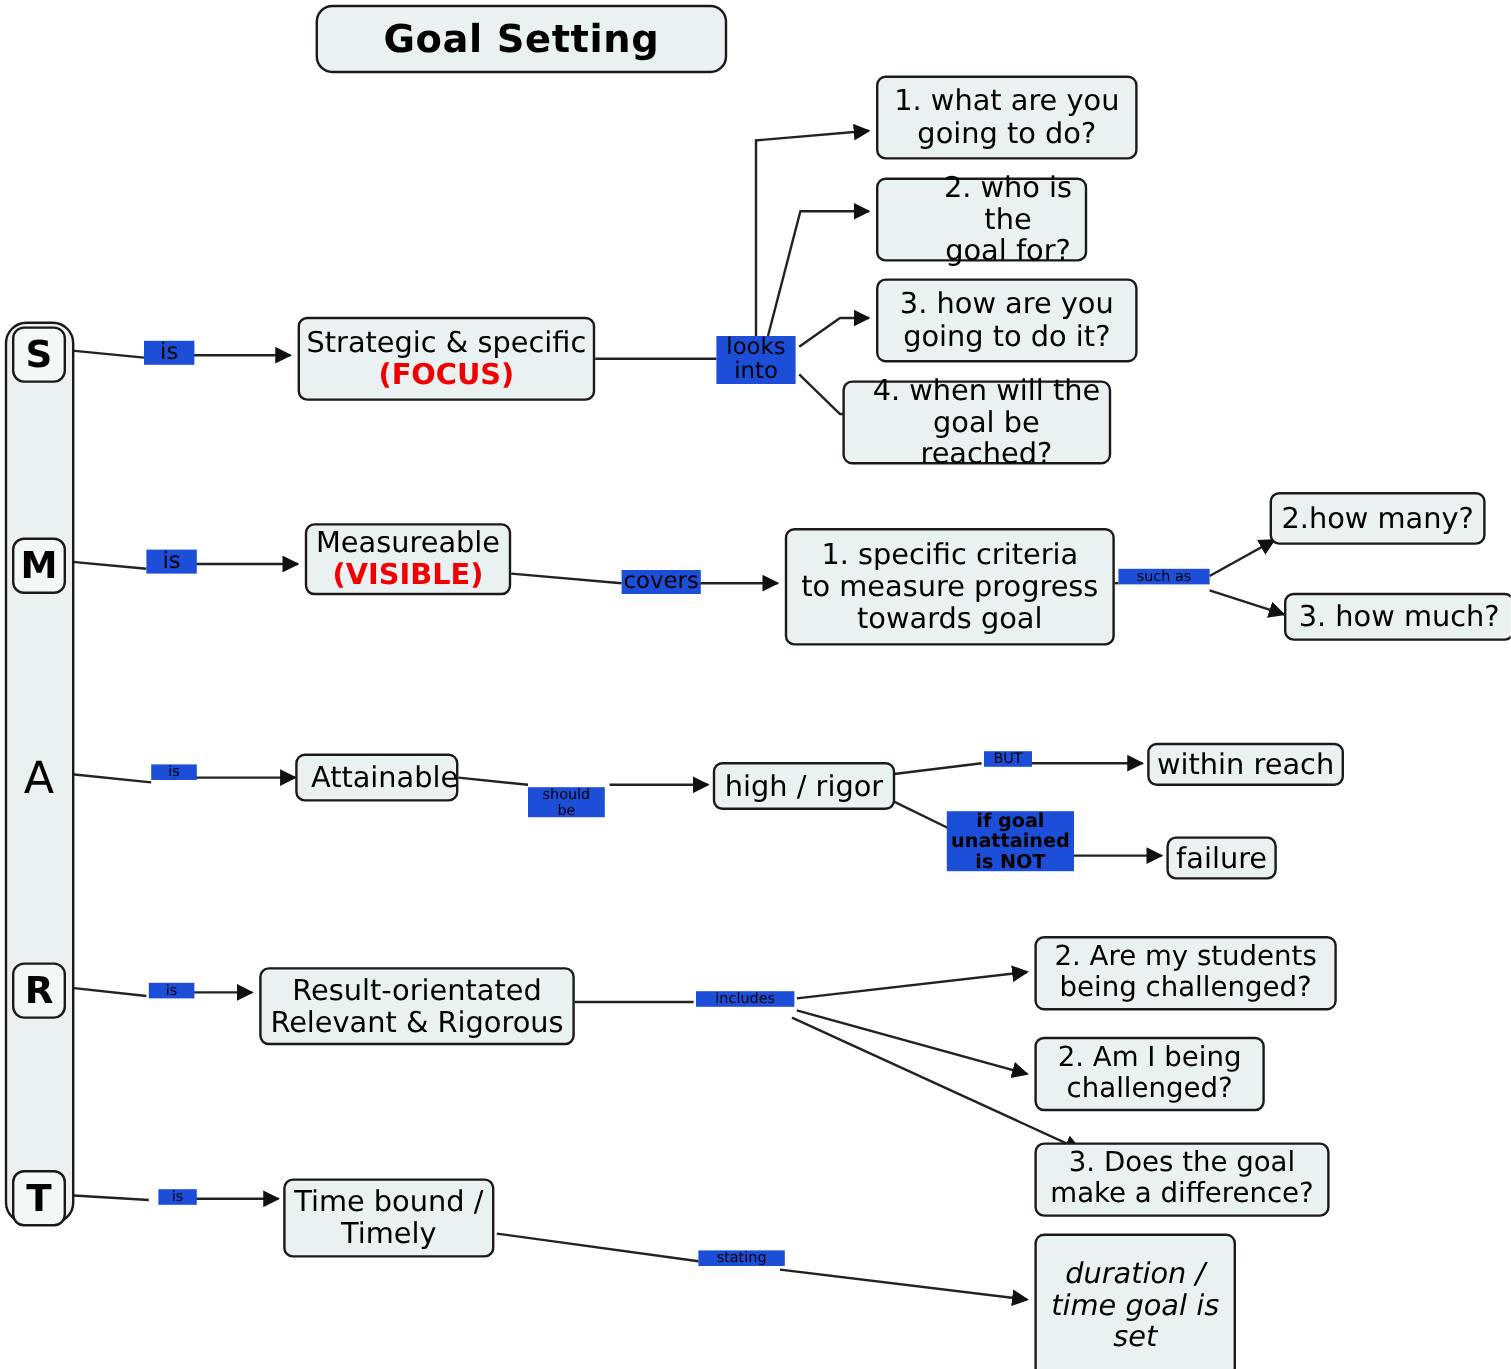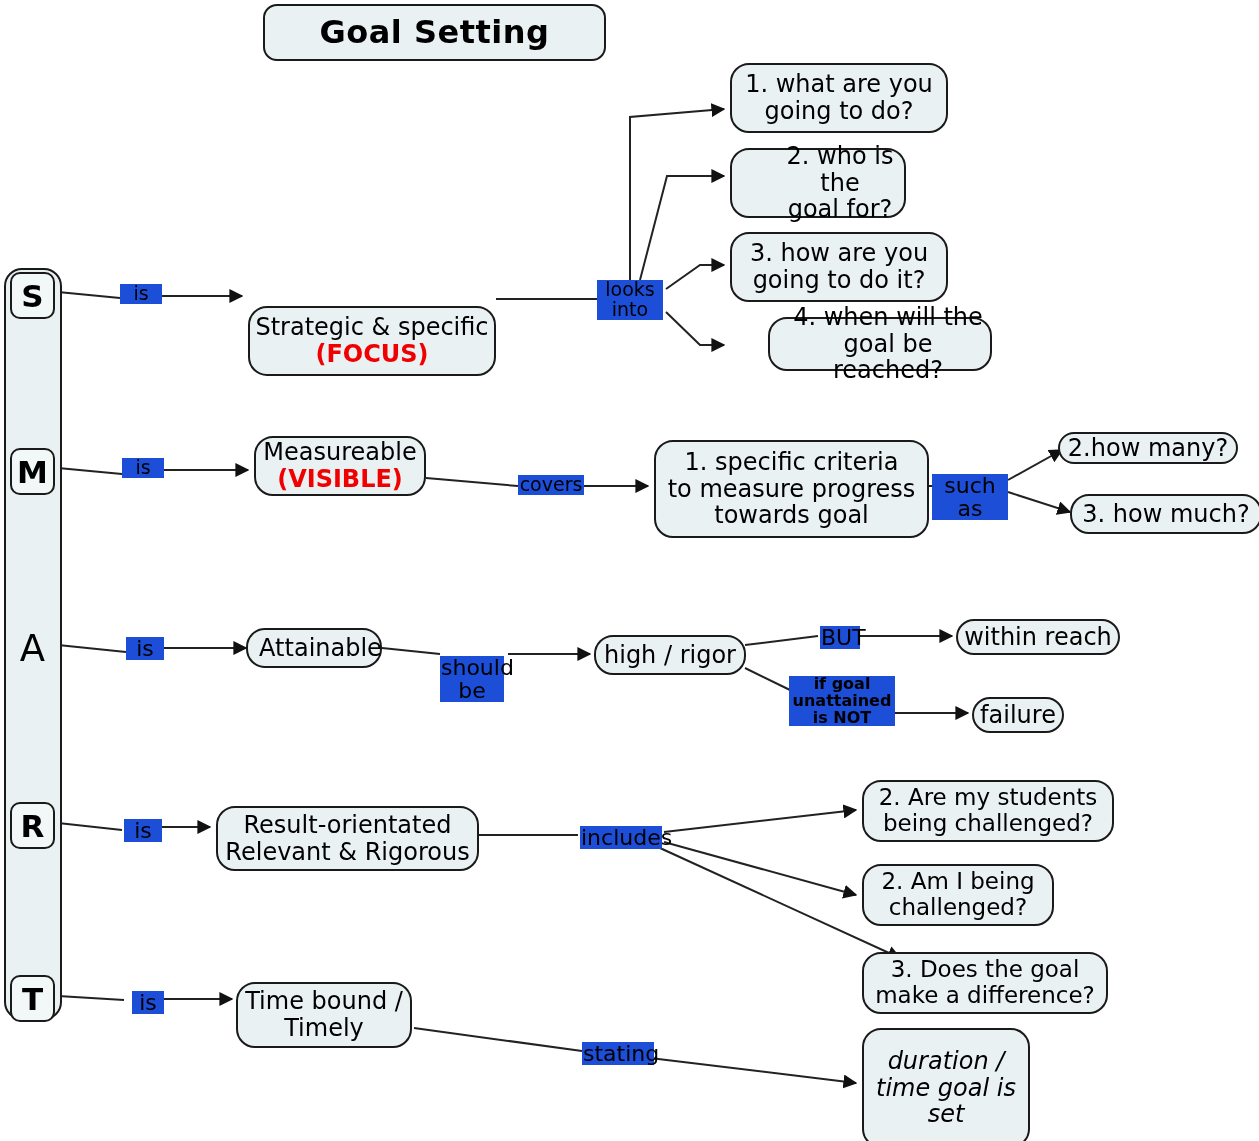--- a/index.html
+++ b/index.html
@@ -24,21 +24,21 @@
     top: 0;
     width: 1259px;
     height: 1141px;
     pointer-events: none;
   }
   .node {
     position: absolute;
     box-sizing: border-box;
     background: #eaf1f3;
     border: 2px solid #1a1a1a;
-    border-radius: 19px;
+    border-radius: 8px;
     display: flex;
     align-items: center;
     justify-content: center;
     text-align: center;
     color: #000000;
     line-height: 1.12;
     font-family: "DejaVu Sans", sans-serif;
     white-space: pre-line;
   }
   .title-node {
@@ -85,21 +85,21 @@
   .edge-label {
     position: absolute;
     background: #1d4ed8;
     color: #000000;
     font-family: "DejaVu Sans", sans-serif;
     text-align: center;
     line-height: 1.05;
     white-space: pre-line;
     padding: 0 1px;
   }
-  .lbl-sm { font-size: 22px; }
+  .lbl-sm { font-size: 12px; }
   .lbl-md { font-size: 19px; }
   .lbl-bold { font-size: 16px; font-weight: bold; }
   .red { color: #f00000; font-weight: bold; }
   .n-big { font-size: 24px; }
   .n-med { font-size: 23px; }
 </style>
 </head>
 <body>
 
 <div id="canvas">
@@ -158,53 +158,53 @@
   <div class="smart-frame" style="left:4px; top:268px; width:58px; height:752px;"></div>
 
   <div class="letter-box" style="left:10px; top:272px; width:45px; height:47px;">S</div>
   <div class="letter-box" style="left:10px; top:448px; width:45px; height:47px;">M</div>
   <div class="letter-plain" style="left:10px; top:625px; width:45px; height:47px;">A</div>
   <div class="letter-box" style="left:10px; top:802px; width:45px; height:47px;">R</div>
   <div class="letter-box" style="left:10px; top:975px; width:45px; height:47px;">T</div>
 
   <div class="edge-label lbl-md" style="left:120px; top:284px; width:40px;">is</div>
 
-  <div class="node n-big" style="left:248px; top:264px; width:248px; height:70px; flex-direction:column; justify-content:center;margin-top:42px;">
+  <div class="node n-big" style="left:248px; top:264px; width:248px; height:70px; flex-direction:column; justify-content:center;">
     <span>Strategic &amp; specific</span>
     <span class="red">(FOCUS)</span>
   </div>
 
   <div class="edge-label lbl-md" style="left:597px; top:280px; width:64px;">looks
 into</div>
 
   <div class="node n-big" style="left:730px; top:63px; width:218px; height:70px;">1. what are you
 going to do?</div>
   <div class="node n-big" style="left:730px; top:148px; width:176px; height:70px;padding-left:44px;">2. who is the
 goal for?</div>
   <div class="node n-big" style="left:730px; top:232px; width:218px; height:70px;">3. how  are you
 going to do it?</div>
-  <div class="node n-big" style="left:768px; top:317px; width:224px; height:54px;padding-left:16px;"> 4. when will the
+  <div class="node n-big" style="left:702px; top:317px; width:224px; height:70px;padding-left:16px;"> 4. when will the
 goal be reached?</div>
 
   <div class="edge-label lbl-md" style="left:122px; top:458px; width:40px;">is</div>
 
   <div class="node n-big" style="left:254px; top:436px; width:172px; height:60px; flex-direction:column; justify-content:center;">
     <span>Measureable</span>
     <span class="red">(VISIBLE)</span>
   </div>
 
   <div class="edge-label lbl-md" style="left:518px; top:475px; width:64px;">covers</div>
 
   <div class="node n-big" style="left:654px; top:440px; width:275px; height:98px;">1. specific criteria
 to measure progress
 towards goal</div>
 
   <div class="edge-label lbl-sm" style="left:932px; top:474px; width:74px;">such as</div>
 
-  <div class="node n-big" style="left:1058px; top:432px; width:180px; height:32px;">2.how many?</div>
+  <div class="node n-big" style="left:1058px; top:410px; width:180px; height:44px;">2.how many?</div>
   <div class="node n-big" style="left:1070px; top:494px; width:192px; height:40px;">3. how much?</div>
 
   <div class="edge-label lbl-sm" style="left:126px; top:637px; width:36px;">is</div>
 
   <div class="node n-big" style="left:246px; top:628px; width:136px; height:40px;padding-left:13px;">Attainable</div>
 
   <div class="edge-label lbl-sm" style="left:440px; top:632px; width:62px;margin-top:24px;">should
 be</div>
 
   <div class="node n-big" style="left:594px; top:635px; width:152px; height:40px;">high / rigor</div>

